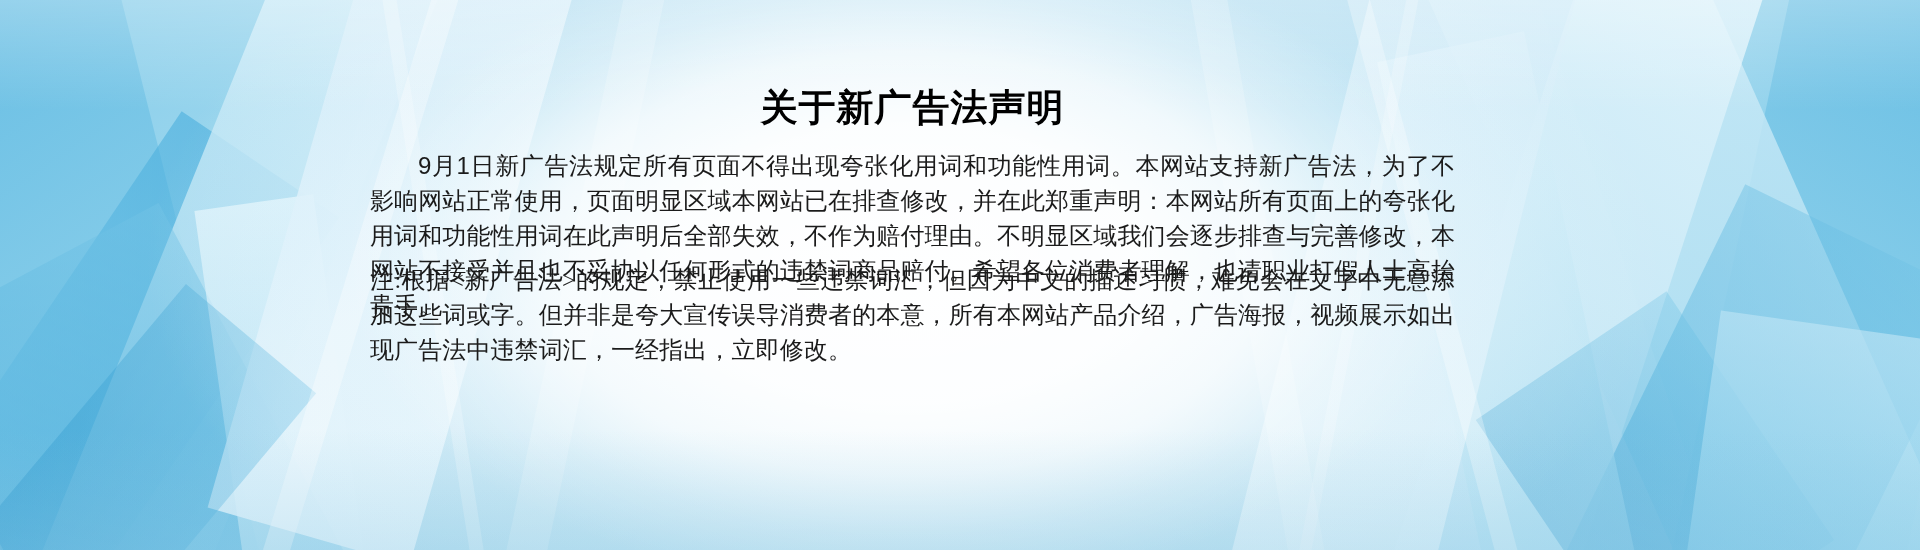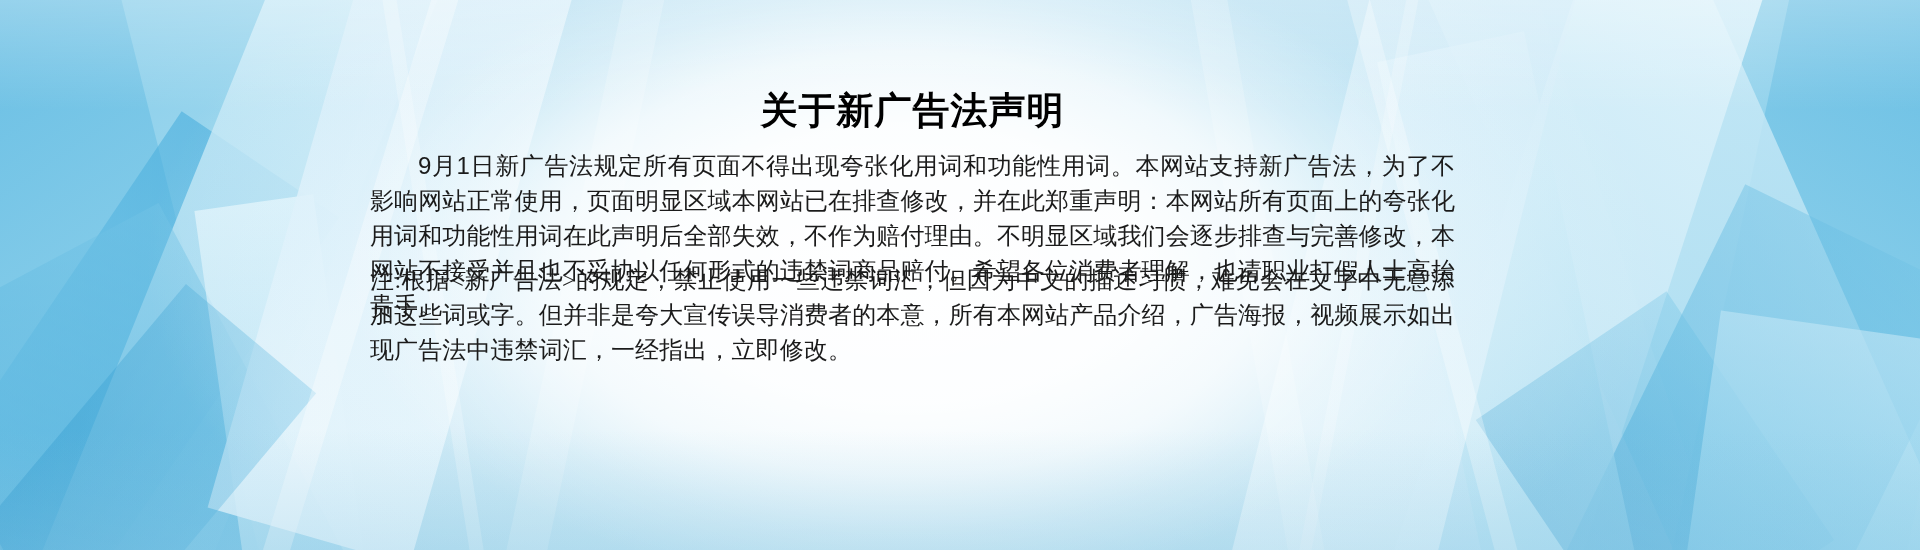--- a/index.html
+++ b/index.html
@@ -64,21 +64,21 @@
   
   .content{
     position:absolute;left:370px;top:0;width:1085px;height:550px;
     z-index:5;
   }
   .title{
     margin:0;padding:0;
     font-size:37px;line-height:1;font-weight:bold;
     color:#000000;text-align:center;
     letter-spacing:1px;
-    position:absolute;left:0;top:92px;width:1085px;
+    position:absolute;left:0;top:92px;width:1085px;font-family:Liberation Mono, monospace;
   }
   .para{
     position:absolute;left:0;width:1085px;
     margin:0;padding:0;
     font-size:24px;line-height:35px;
     color:#1b1b1b;
     text-align:justify;
     text-justify:inter-character;
     letter-spacing:0.1px;
   }

